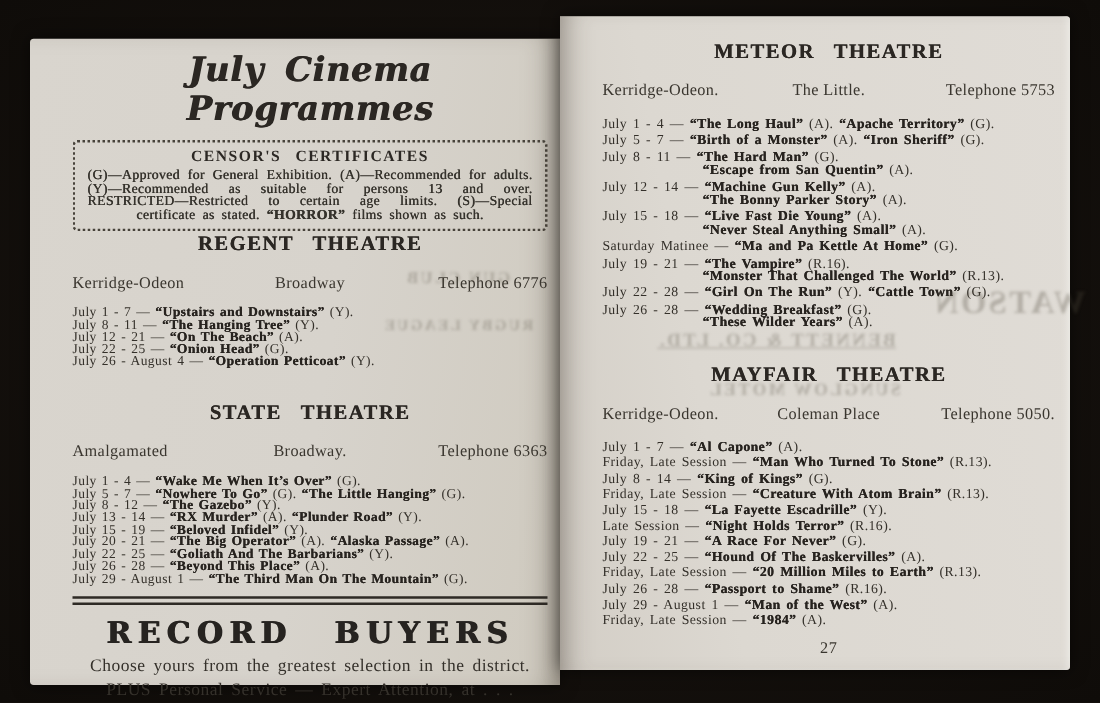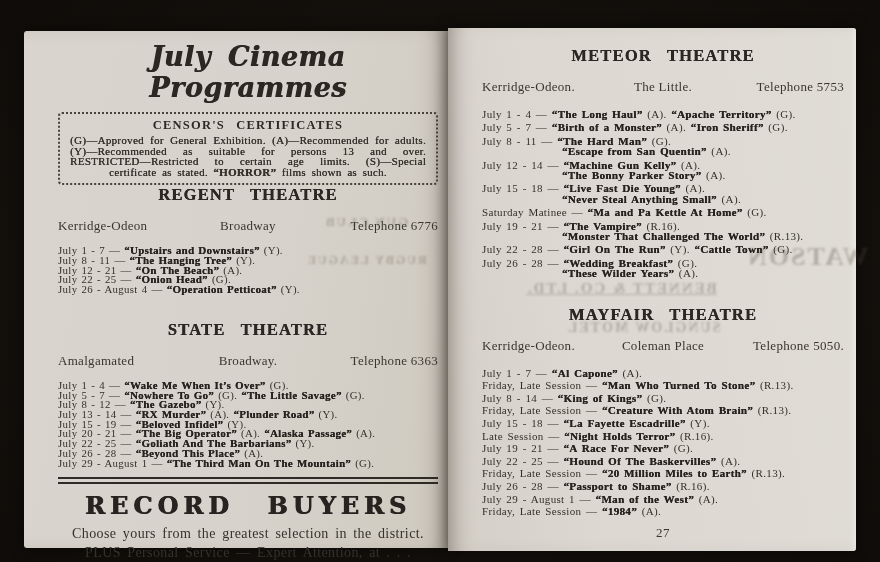--- a/index.html
+++ b/index.html
@@ -12,21 +12,21 @@
     background:radial-gradient(ellipse at 50% 50%, #1a1511 0%, #0f0c09 100%);}
   .page{position:absolute;color:#33302a;}
   .page-left{
     left:24px;top:31px;width:424px;height:517px;
     background:linear-gradient(100deg,#d9d5ce 0%,#d7d3cc 55%,#cfcabf 100%);
     box-shadow:inset -20px 0 24px -16px rgba(55,45,35,.55), 0 0 14px rgba(0,0,0,.55);
     border-radius:3px 0 0 3px;
     padding:0 10px 0 34px;box-sizing:border-box;
   }
   .page-right{
-    left:448px;top:28px;width:408px;height:523px;
+    left:448px;top:13px;width:408px;height:523px;
     background:linear-gradient(80deg,#d3cec6 0%,#dcd8d1 30%,#e0dcd6 100%);
     box-shadow:inset 18px 0 22px -16px rgba(55,45,35,.5), inset -5px 0 6px -3px #edebe6, 0 0 14px rgba(0,0,0,.55);
     border-radius:0 3px 3px 0;
     padding:0 12px 0 34px;box-sizing:border-box;
   }
   .cinema-title{
     margin-top:10px;text-align:center;
     font-family:"DejaVu Serif","Liberation Serif",serif;
     font-style:italic;font-weight:bold;font-size:27px;color:#2b2723;
     letter-spacing:.5px;word-spacing:7px;
@@ -131,21 +131,21 @@
       <div class="inforow">
         <span class="op">Amalgamated</span>
         <span class="loc">Broadway.</span>
         <span class="tel">Telephone 6363</span>
       </div>
       <div class="listings tight">
           <div class="entry">
             <div class="line">July 1 - 4 — <b>“Wake Me When It’s Over”</b> (G).</div>
           </div>
           <div class="entry">
-            <div class="line">July 5 - 7 — <b>“Nowhere To Go”</b> (G). <b>“The Little Savage”</b> (G).</div>
+            <div class="line">July 5 - 7 — <b>“Nowhere To Go”</b> (G). <b>“The Little Hanging”</b> (G).</div>
           </div>
           <div class="entry">
             <div class="line">July 8 - 12 — <b>“The Gazebo”</b> (Y).</div>
           </div>
           <div class="entry">
             <div class="line">July 13 - 14 — <b>“RX Murder”</b> (A). <b>“Plunder Road”</b> (Y).</div>
           </div>
           <div class="entry">
             <div class="line">July 15 - 19 — <b>“Beloved Infidel”</b> (Y).</div>
           </div>

